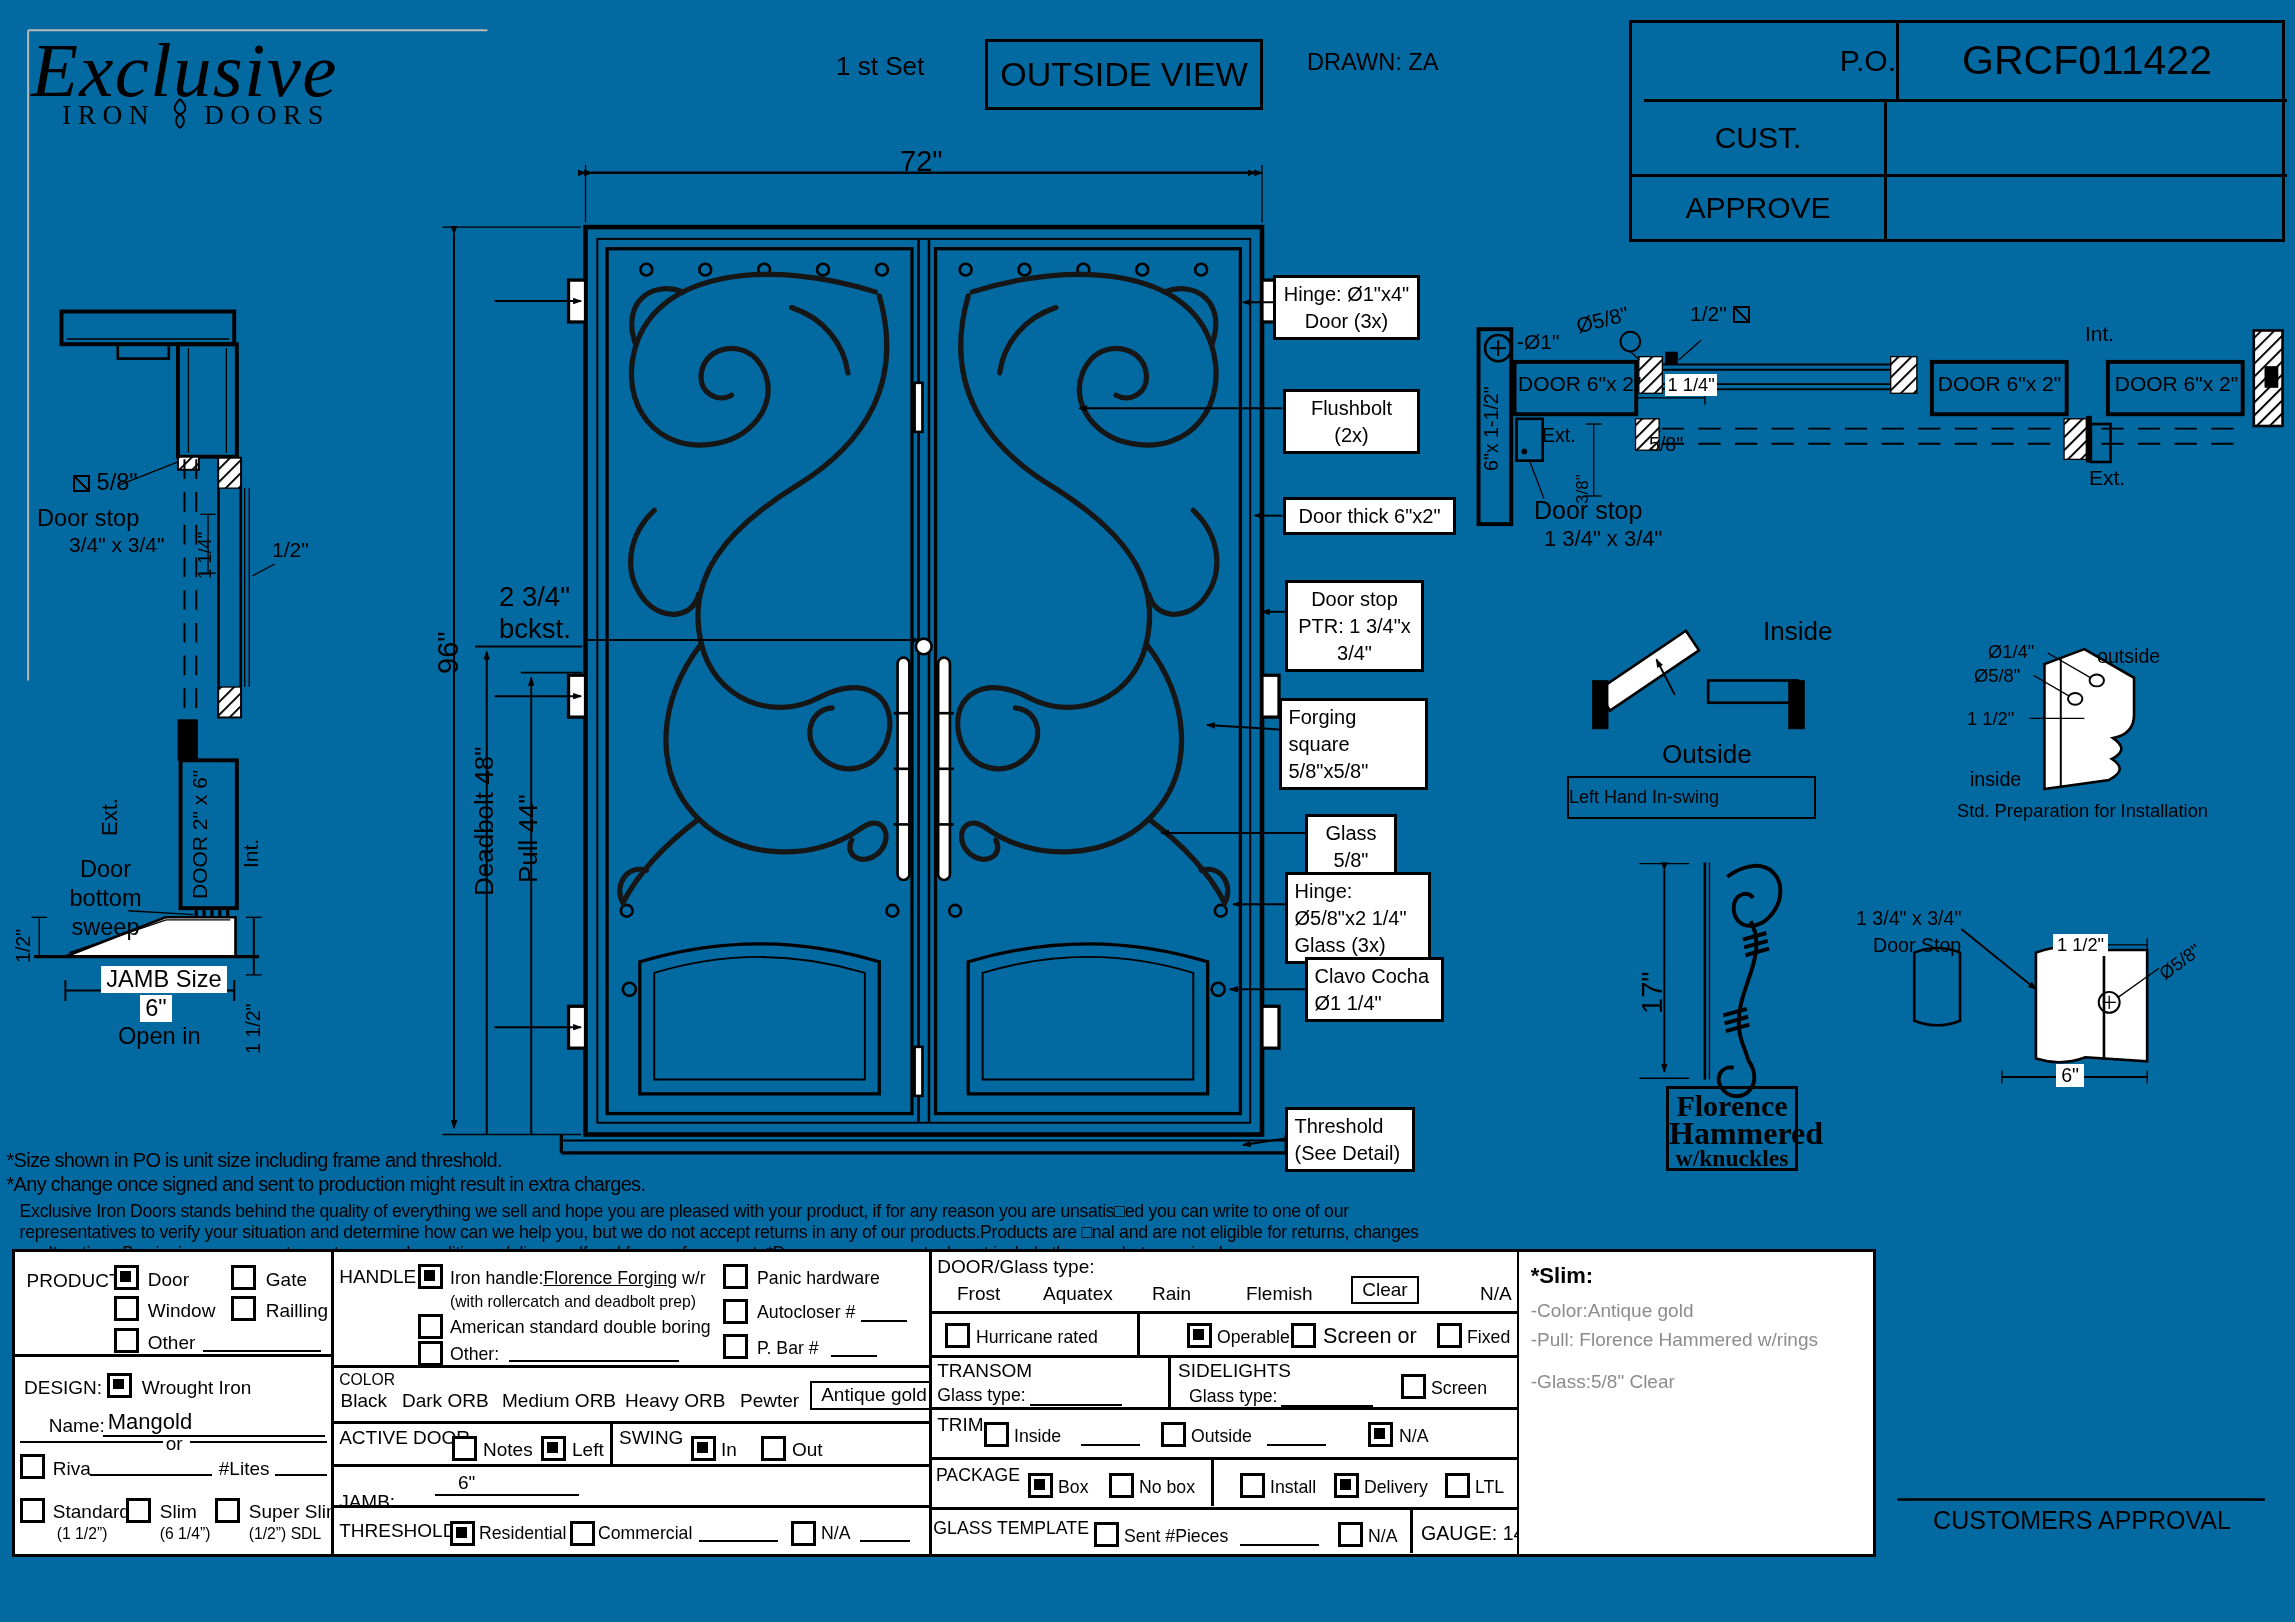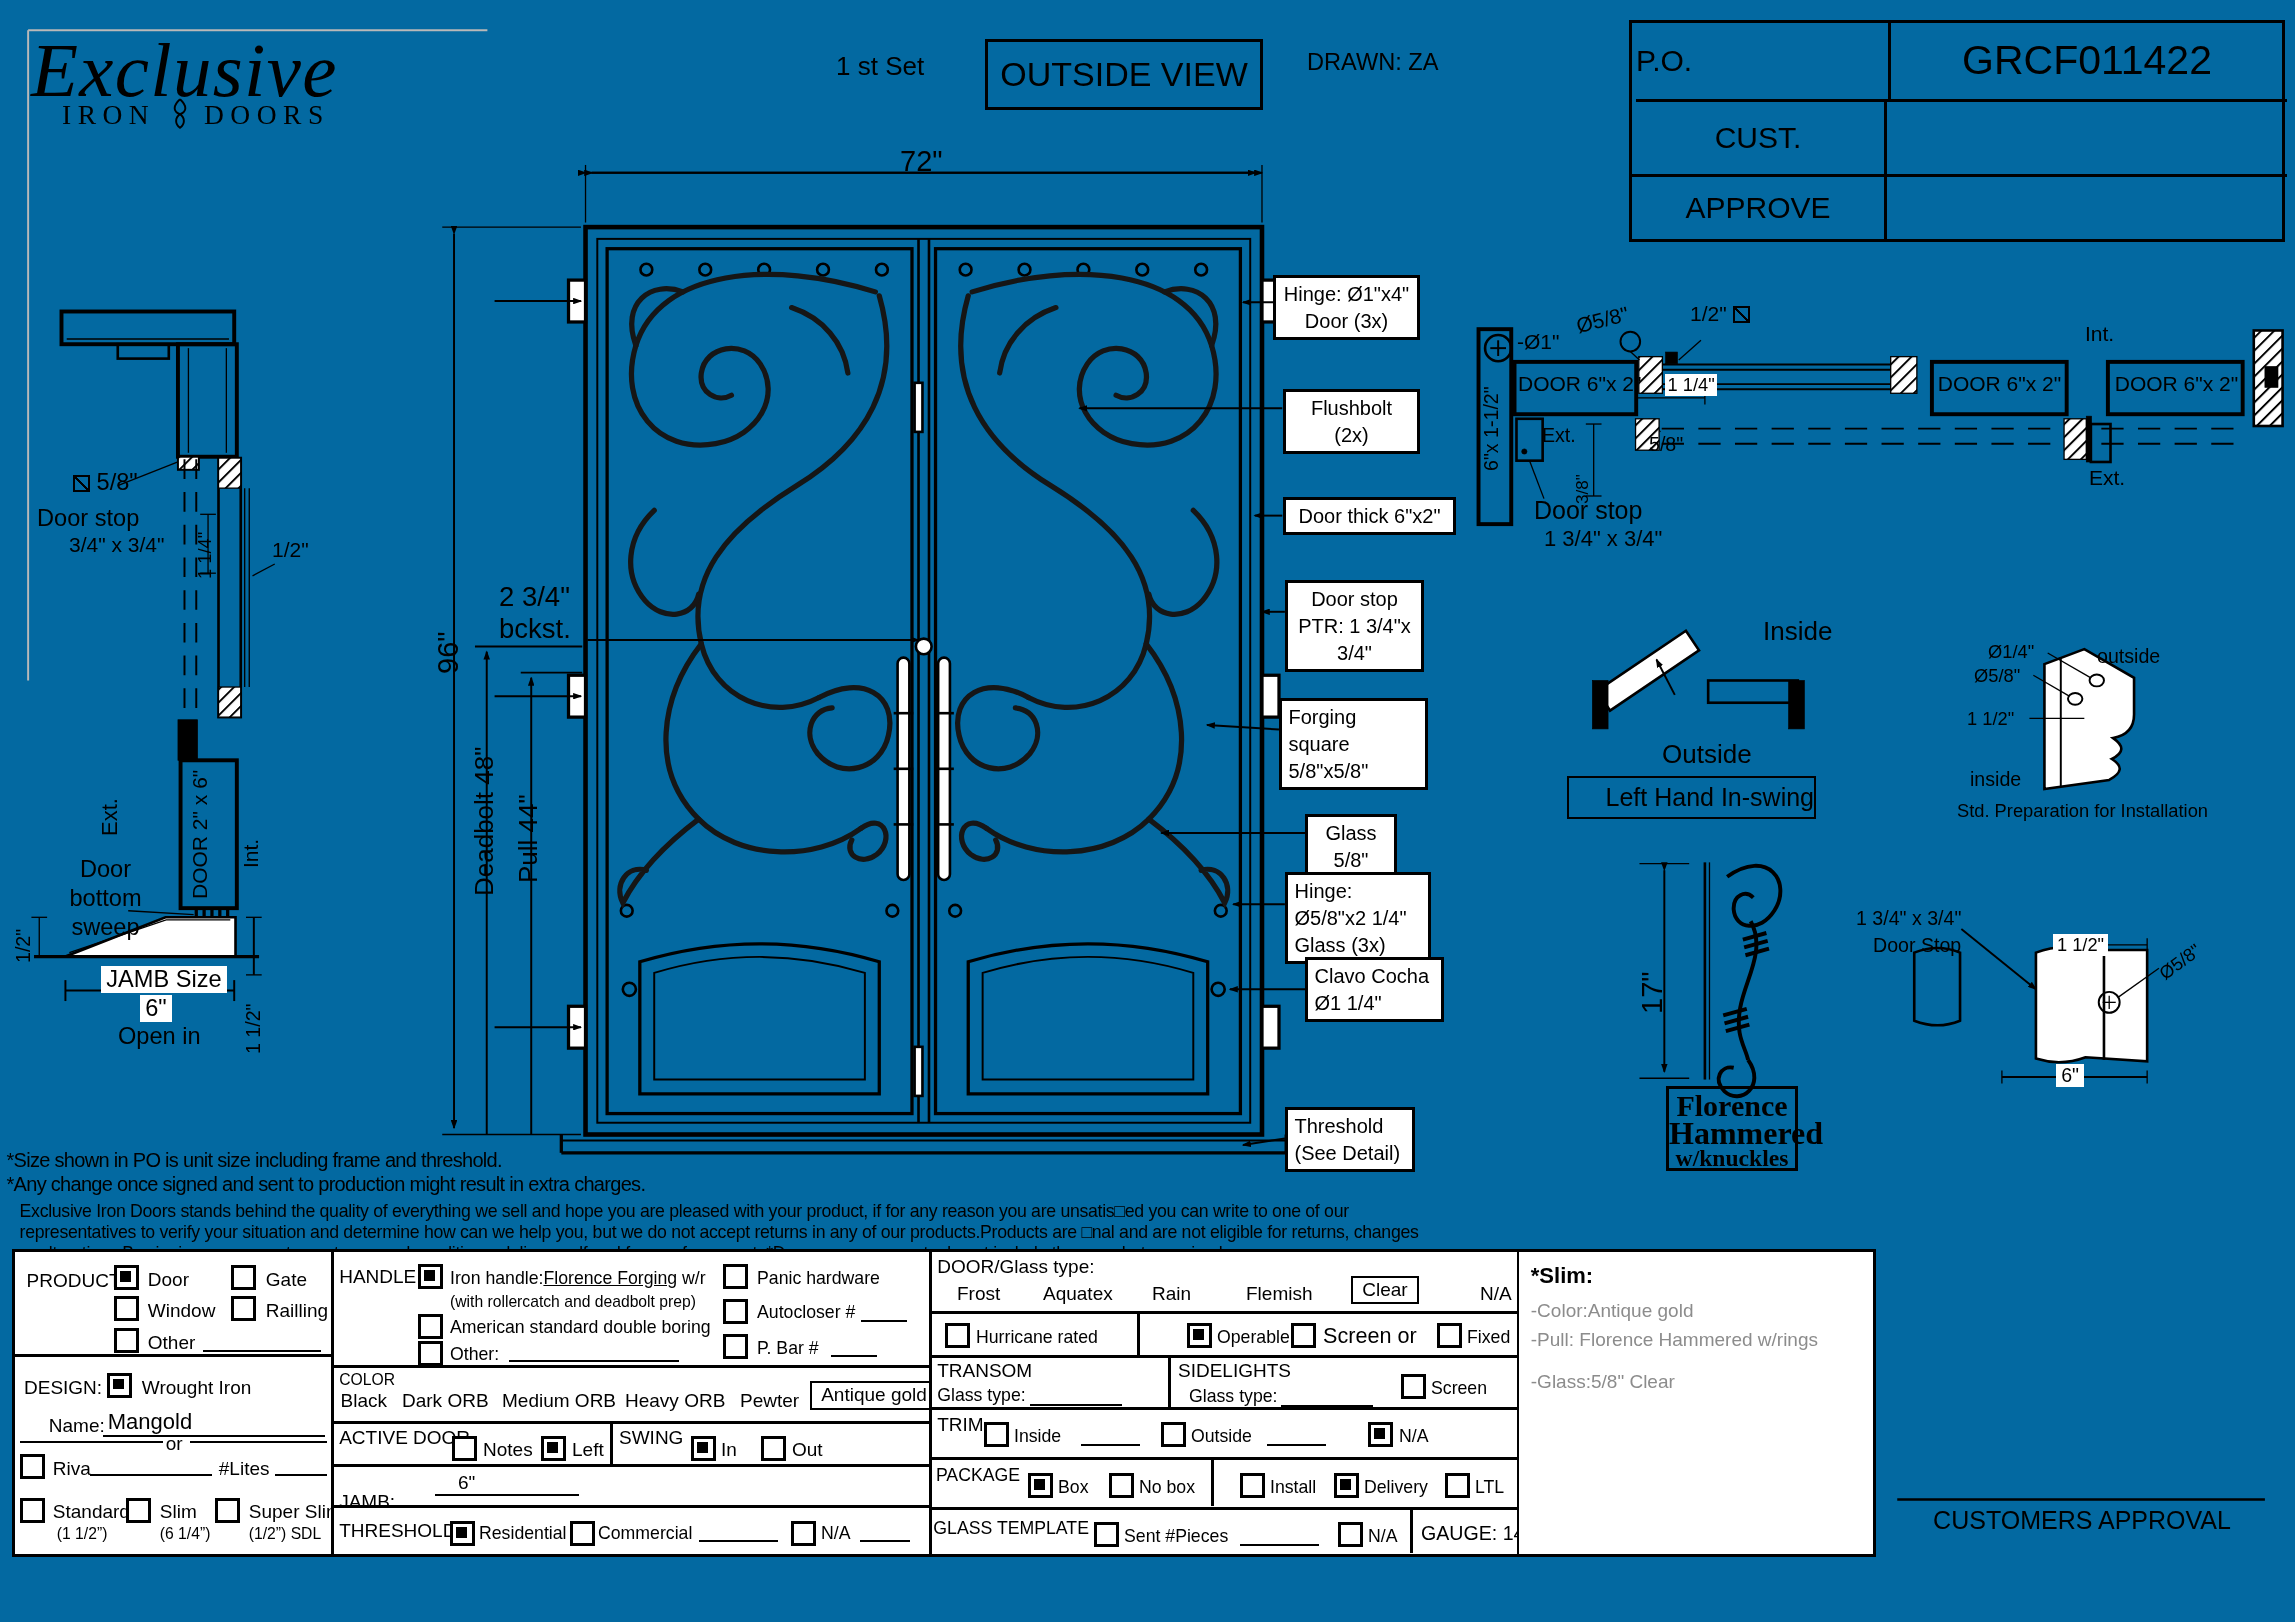--- a/index.html
+++ b/index.html
@@ -297,21 +297,21 @@
         <path d="M17,2 C28,12 28,21 17,25 C6,21 6,12 17,2 M17,25 C25,31 25,40 17,46 C9,40 9,31 17,25" stroke="#000" stroke-width="3" fill="none"></path>
       </svg>
   <span>DOORS</span>
 </div>
 
 <div class="abs" style="left:836px;top:51px;font-size:26px;">1 st Set</div>
 <div class="abs" style="left:985px;top:39px;width:278px;height:71px;border:3.9px solid #000;box-sizing:border-box;text-align:center;line-height:64px;font-size:34px;">OUTSIDE VIEW</div>
 <div class="abs" style="left:1307px;top:49px;font-size:23.6px;">DRAWN: ZA</div>
 
 <div class="abs" style="left:1629px;top:19.6px;width:656px;height:222px;border:3.3px solid #000;box-sizing:border-box;">
-  <div style="position:absolute;left:4px;top:0;width:255px;height:79px;border-right:3.3px solid #000;border-bottom:3.3px solid #000;box-sizing:border-box;text-align:left;line-height:75px;font-size:30px;">P.O.</div>
+  <div style="position:absolute;left:12px;top:0;width:255px;height:79px;border-right:3.3px solid #000;border-bottom:3.3px solid #000;box-sizing:border-box;text-align:right;line-height:75px;font-size:30px;">P.O.</div>
   <div style="position:absolute;left:255px;top:0;width:400px;height:79px;border-bottom:3.3px solid #000;box-sizing:border-box;text-align:center;line-height:75px;font-size:41px;">GRCF011422</div>
   <div style="position:absolute;left:0;top:79px;width:255px;height:75px;border-right:3.3px solid #000;border-bottom:3.3px solid #000;box-sizing:border-box;text-align:center;line-height:72px;font-size:30px;">CUST.</div>
   <div style="position:absolute;left:255px;top:79px;width:400px;height:75px;border-bottom:3.3px solid #000;box-sizing:border-box;font-size:30px;"></div>
   <div style="position:absolute;left:0;top:154px;width:255px;height:65px;border-right:3.3px solid #000;box-sizing:border-box;text-align:center;line-height:62px;font-size:30px;">APPROVE</div>
   <div style="position:absolute;left:255px;top:154px;width:400px;height:65px;box-sizing:border-box;font-size:30px;"></div>
 </div>
 
 <div class="abs" style="left:900px;top:145px;font-size:29px;">72"</div>
 <div class="vlabel" style="left:432px;top:589px;height:85px;font-size:29px;">96"</div>
 <div class="abs" style="left:499px;top:581px;font-size:27.5px;"><span>2 3/4"</span><br><span>bckst.</span></div>
@@ -354,21 +354,21 @@
 <div class="vlabel" style="left:1573px;top:452px;height:52px;font-size:17px;">3/8"</div>
 <div class="abs" style="left:1534px;top:496px;font-size:25px;">Door stop</div>
 <div class="abs" style="left:1544px;top:526px;font-size:22px;">1 3/4" x 3/4"</div>
 <div class="abs" style="left:1934px;top:372px;width:131px;text-align:center;font-size:21px;">DOOR 6"x 2"</div>
 <div class="abs" style="left:2111px;top:372px;width:131px;text-align:center;font-size:21px;">DOOR 6"x 2"</div>
 <div class="abs" style="left:2085px;top:322px;font-size:21px;">Int.</div>
 <div class="abs" style="left:2089px;top:466px;font-size:21px;">Ext.</div>
 
 <div class="abs" style="left:1763px;top:616px;font-size:26px;">Inside</div>
 <div class="abs" style="left:1662px;top:739px;font-size:26px;">Outside</div>
-<div class="abs" style="left:1567px;top:776px;width:249px;height:43px;border:2.6px solid #000;box-sizing:border-box;text-align:right;line-height:38px;font-size:25px;">Left Hand In-swing</div>
+<div class="abs" style="left:1567px;top:776px;width:249px;height:43px;border:2.6px solid #000;box-sizing:border-box;text-align:left;line-height:38px;font-size:18px;">Left Hand In-swing</div>
 
 <div class="abs" style="left:1988px;top:641px;font-size:18.3px;">Ø1/4"</div>
 <div class="abs" style="left:1974px;top:665px;font-size:18.3px;">Ø5/8"</div>
 <div class="abs" style="left:1967px;top:708px;font-size:18.3px;">1 1/2"</div>
 <div class="abs" style="left:2097px;top:645px;font-size:19.6px;">outside</div>
 <div class="abs" style="left:1970px;top:768px;font-size:19.6px;">inside</div>
 <div class="abs" style="left:1957px;top:800px;font-size:18.3px;">Std. Preparation for Installation</div>
 
 <div class="vlabel" style="left:1636px;top:942px;height:72px;font-size:29px;">17"</div>
 <div class="abs serif" style="left:1666px;top:1086px;width:132px;height:85px;border:3.3px solid #000;box-sizing:border-box;text-align:center;">

